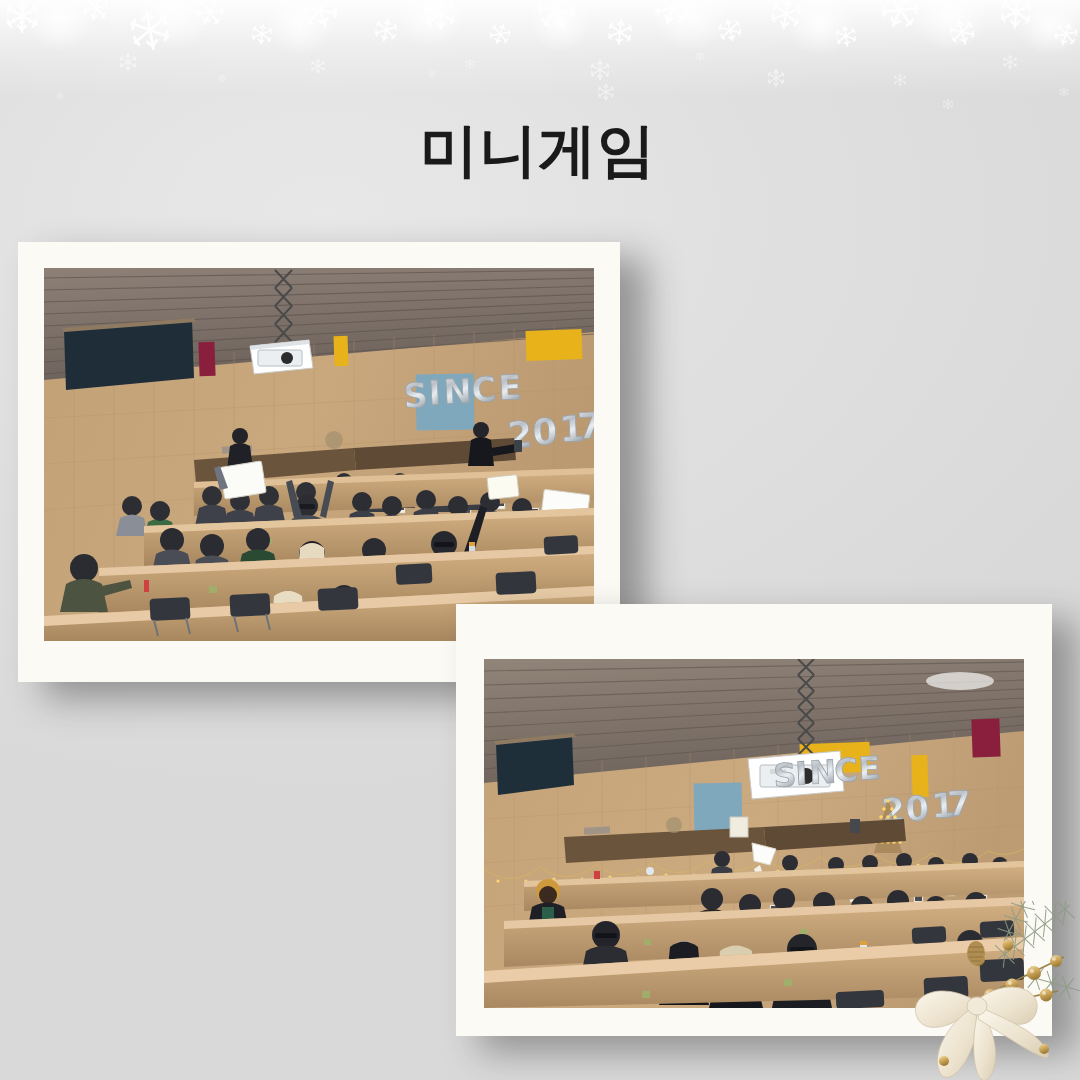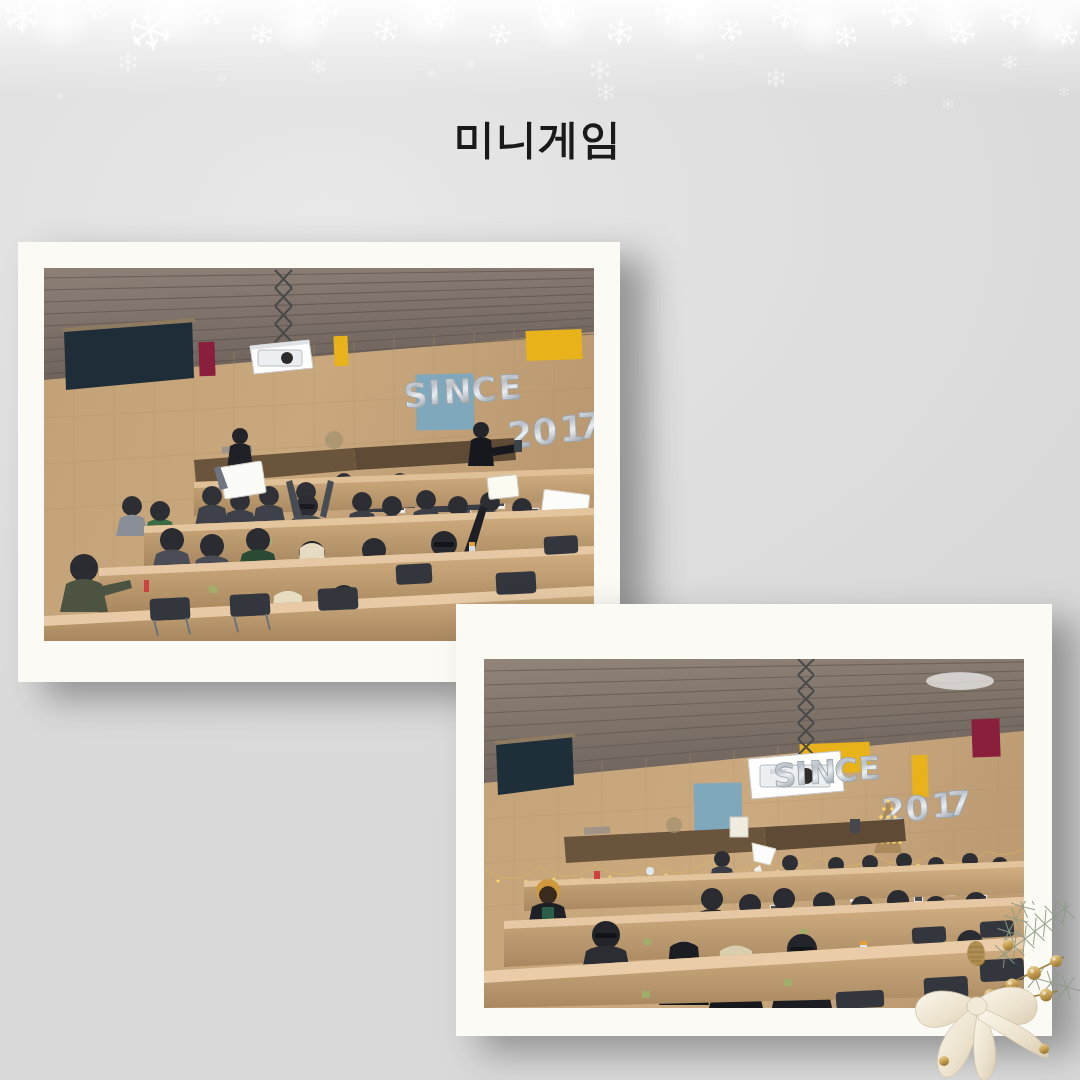--- a/index.html
+++ b/index.html
@@ -14,21 +14,21 @@
       radial-gradient(ellipse 900px 600px at 30% 20%, #e8e8e8 0%, #dedede 60%, #d9d9d9 100%);
   }
 
   
   .snowband{position:absolute;left:0;top:0;width:1080px;height:120px;overflow:hidden;pointer-events:none;}
   .snowband svg{display:block;}
 
   
   .title{
     position:absolute;left:0;right:4px;top:112px;text-align:center;
-    font-size:41px;font-weight:700;color:#1a1a1a;letter-spacing:1px;
+    font-size:58px;font-weight:700;color:#1a1a1a;letter-spacing:1px;
     font-family:"DejaVu Sans","Liberation Sans",sans-serif;
   }
 
   
   .frame{position:absolute;background:#fbfaf5;box-sizing:border-box;}
   .frame .mat{position:absolute;inset:0;background:#fbfaf5;}
   .photo{position:absolute;overflow:hidden;background:#b89a74;}
   .photo svg{display:block;}
 
   #frame1{left:18px;top:242px;width:602px;height:440px;

